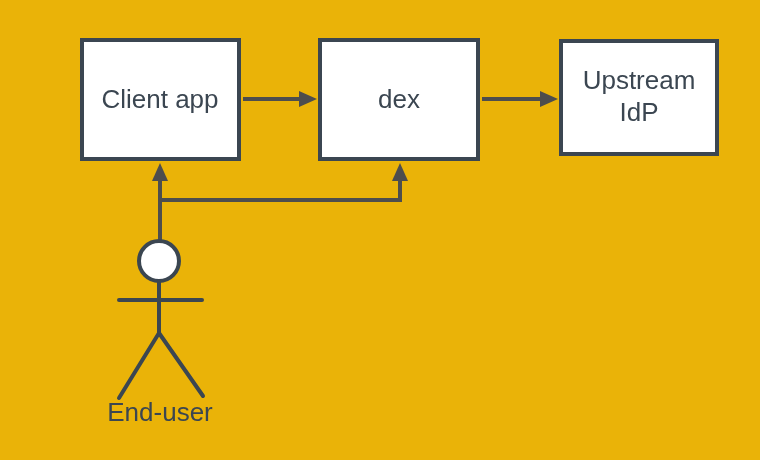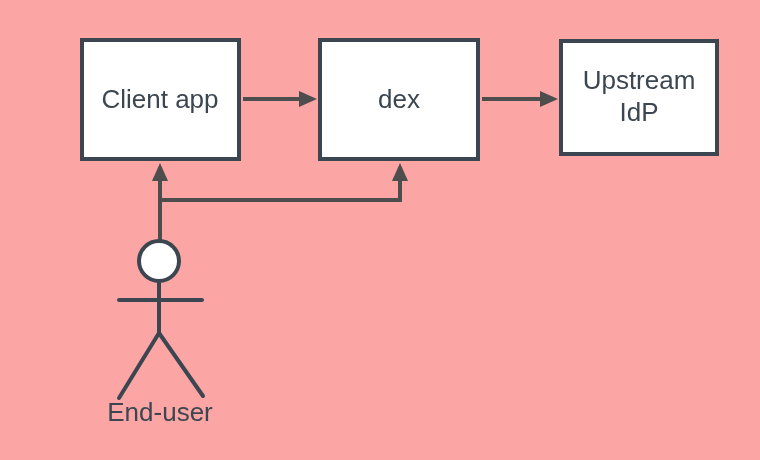--- a/index.html
+++ b/index.html
@@ -4,21 +4,21 @@
 <style>
   html, body {
     margin: 0;
     padding: 0;
     background: #ffffff;
   }
   .canvas {
     position: relative;
     width: 760px;
     height: 460px;
-    background: #fca5a5;
+    background: #eab308;
     overflow: hidden;
     font-family: "Liberation Sans", sans-serif;
   }
   svg { display: block; }
   .node-rect {
     fill: #ffffff;
     stroke: #3b4651;
     stroke-width: 4;
   }
   .node-label {

